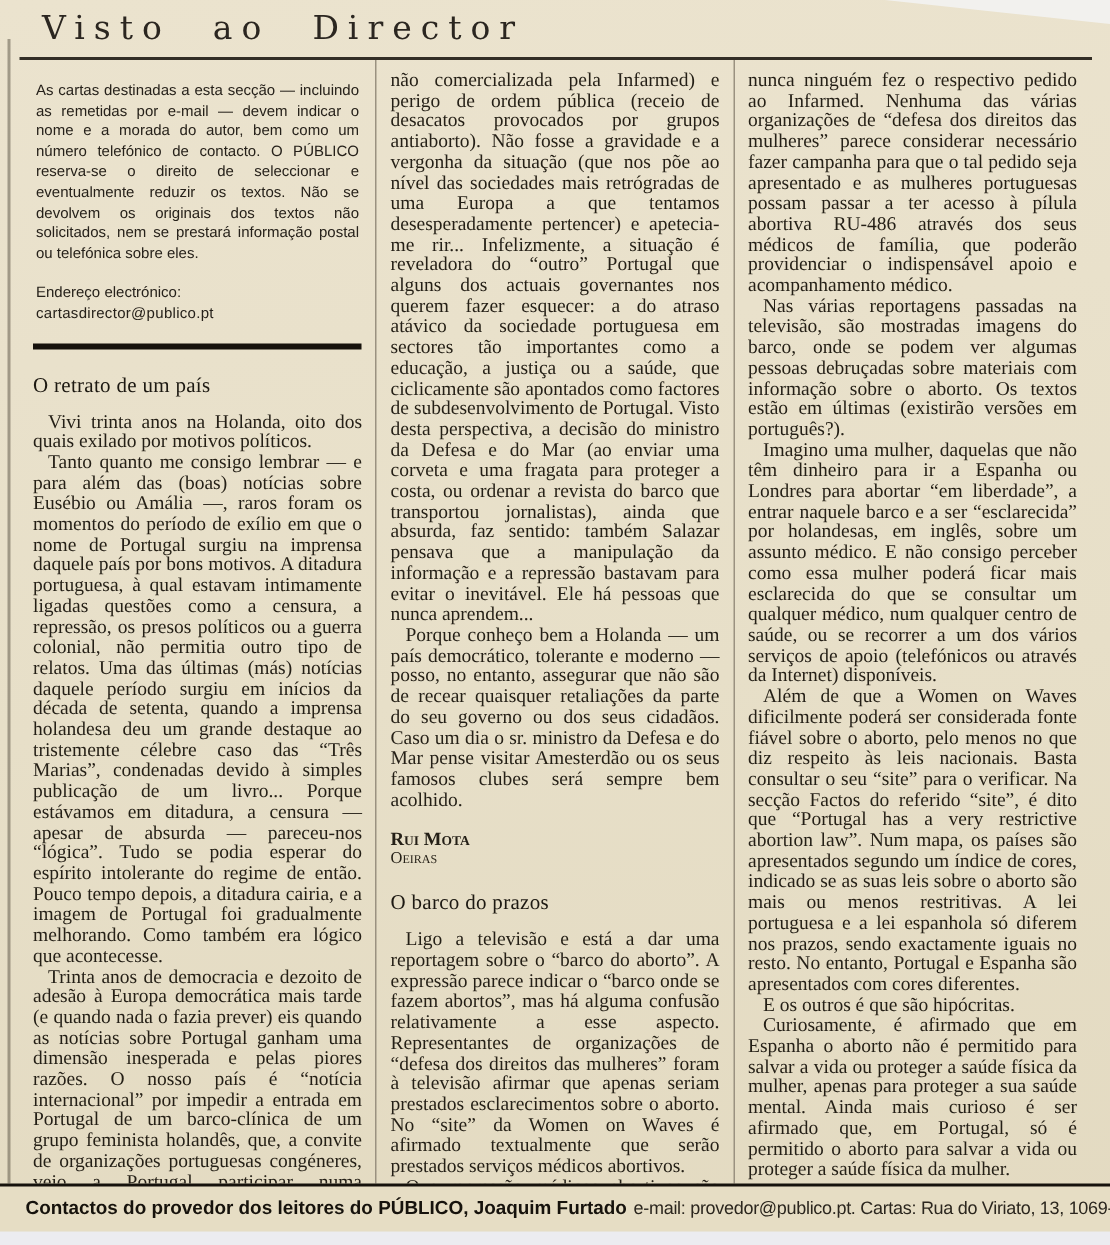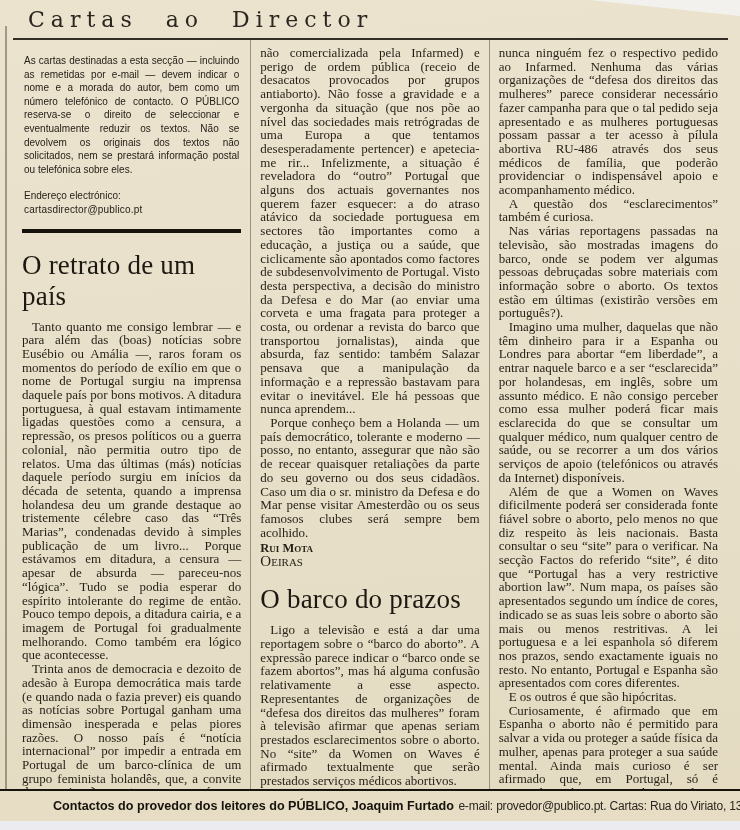--- a/index.html
+++ b/index.html
@@ -28,80 +28,80 @@
   .notice{
     font-family:"Liberation Sans", sans-serif;font-size:10px;line-height:13.6px;
     text-align:justify;color:#26211a;
     border-bottom:4px solid #16120c;padding:8px 2px 12px 2px;margin-bottom:17px;
   }
   .notice p{margin:0;}
   .notice .email-label{margin-top:13px;}
   .notice .email{font-weight:normal;letter-spacing:.2px;}
 
   h2.headline{
-    font-family:"Liberation Serif", serif;font-weight:500;font-size:27px;
+    font-family:"Liberation Serif", serif;font-weight:500;font-size:14px;
     margin:16px 0 8px 0;color:#1d1912;letter-spacing:.2px;
   }
   p.bt{
     font-size:13px;line-height:13.7px;text-align:justify;margin:0;
     text-indent:10px;hyphens:auto;-webkit-hyphens:auto;
   }
   p.bt.cont{text-indent:0;}
-  .sig{margin-top:2px;}
+  .sig{margin-top:13px;}
   .sig .name{font-variant:small-caps;font-weight:bold;font-size:12.5px;line-height:14px;}
-  .sig .place{font-variant:small-caps;font-size:15px;line-height:13px;}
+  .sig .place{font-variant:small-caps;font-size:11px;line-height:13px;}
 
   .footer{
     position:absolute;left:0;right:0;bottom:9px;background:#e6ddc4;
     border-top:2px solid #16120c;padding:5px 10px 7px 17px;
     font-family:"Liberation Sans", sans-serif;white-space:nowrap;
   }
-  .footer .f-bold{font-weight:bold;font-size:12.6px;color:#16120c;margin-left:36px;}
+  .footer .f-bold{font-weight:bold;font-size:12.6px;color:#16120c;}
   .footer .f-reg{font-size:12px;color:#2b261e;letter-spacing:-.2px;}
 </style>
 </head>
 <body>
 
 <div class="page">
   <div class="scan-corner"></div>
   <div class="scan-edge"></div>
 
   <div class="masthead">
-    <h1>Cartas ao Director</h1>
+    <h1>Visto ao Director</h1>
   </div>
   <div class="top-rule"></div>
 
   <div class="columns">
 
     <section class="col">
       <div class="notice">
         <p>As cartas destinadas a esta secção — incluindo as remetidas por e-mail — devem indicar o nome e a morada do autor, bem como um número telefónico de contacto. O PÚBLICO reserva-se o direito de seleccionar e eventualmente reduzir os textos. Não se devolvem os originais dos textos não solicitados, nem se prestará informação postal ou telefónica sobre eles.</p>
         <p class="email-label">Endereço electrónico:</p>
         <p class="email">cartasdirector@publico.pt</p>
       </div>
       <h2 class="headline">O retrato de um país</h2>
+      <p class="bt">Vivi trinta anos na Holanda, oito dos quais exilado por motivos políticos.</p>
       <p class="bt">Tanto quanto me consigo lembrar — e para além das (boas) notícias sobre Eusébio ou Amália —, raros foram os momentos do período de exílio em que o nome de Portugal surgiu na imprensa daquele país por bons motivos. A ditadura portuguesa, à qual estavam intimamente ligadas questões como a censura, a repressão, os presos políticos ou a guerra colonial, não permitia outro tipo de relatos. Uma das últimas (más) notícias daquele período surgiu em inícios da década de setenta, quando a imprensa holandesa deu um grande destaque ao tristemente célebre caso das “Três Marias”, condenadas devido à simples publicação de um livro... Porque estávamos em ditadura, a censura — apesar de absurda — pareceu-nos “lógica”. Tudo se podia esperar do espírito intolerante do regime de então. Pouco tempo depois, a ditadura cairia, e a imagem de Portugal foi gradualmente melhorando. Como também era lógico que acontecesse.</p>
       <p class="bt">Trinta anos de democracia e dezoito de adesão à Europa democrática mais tarde (e quando nada o fazia prever) eis quando as notícias sobre Portugal ganham uma dimensão inesperada e pelas piores razões. O nosso país é “notícia internacional” por impedir a entrada em Portugal de um barco-clínica de um grupo feminista holandês, que, a convite de organizações portuguesas congéneres, veio a Portugal participar numa campanha de informação sobre a interrupção voluntária da gravidez, vulgo aborto. Argumentos invocados pelos zelotas da moral pública: perigo para a saúde (devido à existência de uma pílula abortiva</p>
     </section>
 
     <section class="col">
       <p class="bt cont">não comercializada pela Infarmed) e perigo de ordem pública (receio de desacatos provocados por grupos antiaborto). Não fosse a gravidade e a vergonha da situação (que nos põe ao nível das sociedades mais retrógradas de uma Europa a que tentamos desesperadamente pertencer) e apetecia-me rir... Infelizmente, a situação é reveladora do “outro” Portugal que alguns dos actuais governantes nos querem fazer esquecer: a do atraso atávico da sociedade portuguesa em sectores tão importantes como a educação, a justiça ou a saúde, que ciclicamente são apontados como factores de subdesenvolvimento de Portugal. Visto desta perspectiva, a decisão do ministro da Defesa e do Mar (ao enviar uma corveta e uma fragata para proteger a costa, ou ordenar a revista do barco que transportou jornalistas), ainda que absurda, faz sentido: também Salazar pensava que a manipulação da informação e a repressão bastavam para evitar o inevitável. Ele há pessoas que nunca aprendem...</p>
       <p class="bt">Porque conheço bem a Holanda — um país democrático, tolerante e moderno — posso, no entanto, assegurar que não são de recear quaisquer retaliações da parte do seu governo ou dos seus cidadãos. Caso um dia o sr. ministro da Defesa e do Mar pense visitar Amesterdão ou os seus famosos clubes será sempre bem acolhido.</p>
       <div class="sig">
         <div class="name">Rui Mota</div>
         <div class="place">Oeiras</div>
       </div>
       <h2 class="headline">O barco do prazos</h2>
       <p class="bt">Ligo a televisão e está a dar uma reportagem sobre o “barco do aborto”. A expressão parece indicar o “barco onde se fazem abortos”, mas há alguma confusão relativamente a esse aspecto. Representantes de organizações de “defesa dos direitos das mulheres” foram à televisão afirmar que apenas seriam prestados esclarecimentos sobre o aborto. No “site” da Women on Waves é afirmado textualmente que serão prestados serviços médicos abortivos.</p>
       <p class="bt">Que repressão médicos abortivos são esses? São a prescrição da pílula abortiva RU-486, que não é comercializada em Portugal. Curiosamente, essa pílula abortiva não é comercializada em Portugal porque</p>
     </section>
 
     <section class="col">
       <p class="bt cont">nunca ninguém fez o respectivo pedido ao Infarmed. Nenhuma das várias organizações de “defesa dos direitos das mulheres” parece considerar necessário fazer campanha para que o tal pedido seja apresentado e as mulheres portuguesas possam passar a ter acesso à pílula abortiva RU-486 através dos seus médicos de família, que poderão providenciar o indispensável apoio e acompanhamento médico.</p>
-      <p class="bt">A questão dos “esclarecimentos” também é curiosa.</p>
       <p class="bt">Nas várias reportagens passadas na televisão, são mostradas imagens do barco, onde se podem ver algumas pessoas debruçadas sobre materiais com informação sobre o aborto. Os textos estão em últimas (existirão versões em português?).</p>
       <p class="bt">Imagino uma mulher, daquelas que não têm dinheiro para ir a Espanha ou Londres para abortar “em liberdade”, a entrar naquele barco e a ser “esclarecida” por holandesas, em inglês, sobre um assunto médico. E não consigo perceber como essa mulher poderá ficar mais esclarecida do que se consultar um qualquer médico, num qualquer centro de saúde, ou se recorrer a um dos vários serviços de apoio (telefónicos ou através da Internet) disponíveis.</p>
       <p class="bt">Além de que a Women on Waves dificilmente poderá ser considerada fonte fiável sobre o aborto, pelo menos no que diz respeito às leis nacionais. Basta consultar o seu “site” para o verificar. Na secção Factos do referido “site”, é dito que “Portugal has a very restrictive abortion law”. Num mapa, os países são apresentados segundo um índice de cores, indicado se as suas leis sobre o aborto são mais ou menos restritivas. A lei portuguesa e a lei espanhola só diferem nos prazos, sendo exactamente iguais no resto. No entanto, Portugal e Espanha são apresentados com cores diferentes.</p>
       <p class="bt">E os outros é que são hipócritas.</p>
       <p class="bt">Curiosamente, é afirmado que em Espanha o aborto não é permitido para salvar a vida ou proteger a saúde física da mulher, apenas para proteger a sua saúde mental. Ainda mais curioso é ser afirmado que, em Portugal, só é permitido o aborto para salvar a vida ou proteger a saúde física da mulher.</p>
     </section>
 
   </div>
 
   <div class="footer">

